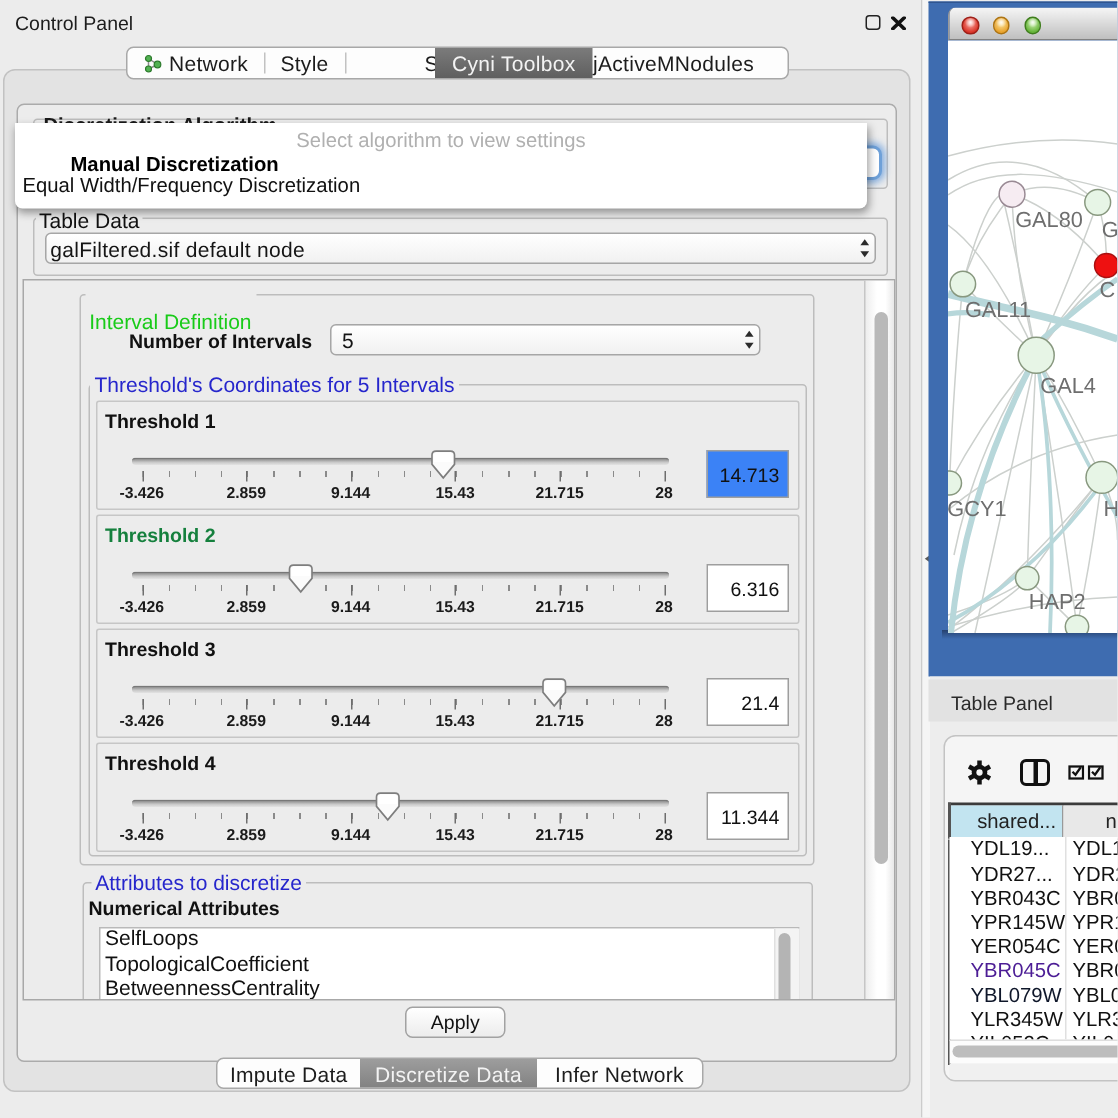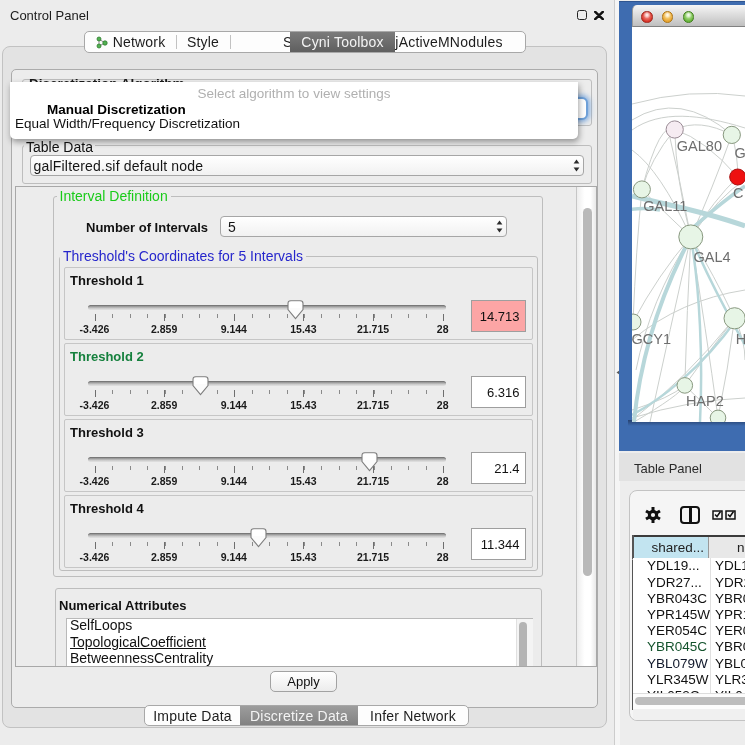--- a/index.html
+++ b/index.html
@@ -44,21 +44,21 @@
 <svg class="a" style="left:573px;top:159.0px;" width="7" height="13" viewBox="0 0 7 13">
 <path d="M3.5 0.5 L6.4 4.5 L0.6 4.5 Z" fill="#2b2b2b"></path>
     <path d="M3.5 12.5 L6.4 8.5 L0.6 8.5 Z" fill="#2b2b2b"></path>
   </svg>
 <div class="a" style="left:10px;top:82px;width:568px;height:57px;background:#fff;border-radius:0 0 5px 5px;box-shadow:1px 3px 6px rgba(0,0,0,.38);"></div>
 <div class="a" style="left:10px;top:86px;width:568px;text-align:center;font-size:13.5px;color:#b0b0b0;">Select algorithm to view settings</div>
 <div class="a" style="left:15px;top:101.5px;font-size:13.5px;font-weight:bold;color:#000;margin-left:32px;">Manual Discretization</div>
 <div class="a" style="left:15px;top:115.5px;font-size:13.5px;color:#111;">Equal Width/Frequency Discretization</div>
 <div class="a" style="left:14.5px;top:185.5px;width:582px;height:481px;background:#ececec;border:1px solid #a8a8a8;overflow:hidden;" id="scrollp">
 <div class="a" style="left:37.5px;top:9.5px;width:490px;height:381px;border:1px solid #bdbdbd;border-radius:3px;"></div>
-    <div class="a" style="left:41.0px;top:1.5px;background:#ececec;padding:0 3px;font-size:14px;color:#19cb19;">Interval Definition</div>
+    <div class="a" style="left:41.0px;top:1.5px;background:#ececec;padding:18px 3px;font-size:14px;color:#19cb19;">Interval Definition</div>
 <div class="a" style="left:70.5px;top:33.5px;font-size:13px;font-weight:bold;color:#111;">Number of Intervals</div>
 <div class="a" style="left:204.5px;top:29.5px;width:287px;height:21px;background:linear-gradient(#ffffff,#f1f1f1);border:1px solid #a6a6a6;border-radius:4px;"></div>
     <div class="a" style="left:212.5px;top:29.5px;height:21px;display:flex;align-items:center;font-size:14px;color:#151515;letter-spacing:.2px;">5</div>
     <svg class="a" style="left:480.5px;top:33.5px;" width="7" height="13" viewBox="0 0 7 13">
 <path d="M3.5 0.5 L6.4 4.5 L0.6 4.5 Z" fill="#2b2b2b"></path>
       <path d="M3.5 12.5 L6.4 8.5 L0.6 8.5 Z" fill="#2b2b2b"></path>
     </svg>
 <div class="a" style="left:43.5px;top:69.5px;width:479px;height:315px;border:1px solid #bdbdbd;border-radius:3px;"></div>
     <div class="a" style="left:44.5px;top:61.5px;background:#ececec;padding:0 3px;font-size:14px;color:#2626cc;">Threshold's Coordinates for 5 Intervals</div>
 <div class="a" style="left:48.5px;top:80.5px;width:469px;height:72.5px;border:1px solid #c6c6c6;border-radius:2px;background:#ececec;"></div>
@@ -74,21 +74,21 @@
 <div class="a" style="left:49.0px;top:136.5px;width:60px;text-align:center;font-size:10.5px;font-weight:bold;color:#1a1a1a;">-3.426</div>
 <div class="a" style="left:118.63999999999999px;top:136.5px;width:60px;text-align:center;font-size:10.5px;font-weight:bold;color:#1a1a1a;">2.859</div>
 <div class="a" style="left:188.28px;top:136.5px;width:60px;text-align:center;font-size:10.5px;font-weight:bold;color:#1a1a1a;">9.144</div>
 <div class="a" style="left:257.92px;top:136.5px;width:60px;text-align:center;font-size:10.5px;font-weight:bold;color:#1a1a1a;">15.43</div>
 <div class="a" style="left:327.56px;top:136.5px;width:60px;text-align:center;font-size:10.5px;font-weight:bold;color:#1a1a1a;">21.715</div>
 <div class="a" style="left:397.2px;top:136.5px;width:60px;text-align:center;font-size:10.5px;font-weight:bold;color:#1a1a1a;">28</div>
 <svg class="a" style="left:271.5px;top:113.5px;" width="17" height="20" viewBox="0 0 17 20">
 <path d="M1 3.4 Q1 .7 3.7 .7 L13.3 .7 Q16 .7 16 3.4 L16 9.6 L8.5 18.6 L1 9.6 Z" fill="#fbfbfb" stroke="#7e7e7e" stroke-width="1.1"></path>
 <path d="M2.2 4 Q2.2 1.8 4.4 1.8 L12.6 1.8 Q14.8 1.8 14.8 4 L14.8 8 L2.2 8 Z" fill="#ffffff"></path>
     </svg>
-<div class="a" style="left:455.0px;top:113.5px;width:55px;height:32px;background:#fca5a5;border:1px solid #9e9e9e;font-size:13px;color:#111;display:flex;align-items:center;justify-content:flex-end;padding-right:5px;">14.713</div>
+<div class="a" style="left:455.0px;top:113.5px;width:55px;height:32px;background:#3b82f6;border:1px solid #9e9e9e;font-size:13px;color:#111;display:flex;align-items:center;justify-content:flex-end;padding-right:5px;">14.713</div>
 <div class="a" style="left:48.5px;top:156.5px;width:469px;height:72.5px;border:1px solid #c6c6c6;border-radius:2px;background:#ececec;"></div>
 <div class="a" style="left:54.5px;top:162.5px;font-size:13px;font-weight:bold;color:#15803d;">Threshold 2</div>
 <div class="a" style="left:72.5px;top:194.5px;width:358px;height:5px;border-radius:2.5px;background:linear-gradient(#8e8e8e,#c9c9c9 55%,#e3e3e3);border-top:1px solid #787878;"></div>
 <div class="a" style="left:79.0px;top:203.5px;width:350px;height:3.5px;background:repeating-linear-gradient(90deg,#8a8a8a 0,#8a8a8a 1px,transparent 1px,transparent 17.41px);"></div>
 <div class="a" style="left:79.0px;top:203.0px;width:1px;height:7px;background:#6e6e6e;"></div>
 <div class="a" style="left:148.64px;top:203.0px;width:1px;height:7px;background:#6e6e6e;"></div>
 <div class="a" style="left:218.28px;top:203.0px;width:1px;height:7px;background:#6e6e6e;"></div>
 <div class="a" style="left:287.92px;top:203.0px;width:1px;height:7px;background:#6e6e6e;"></div>
 <div class="a" style="left:357.56px;top:203.0px;width:1px;height:7px;background:#6e6e6e;"></div>
 <div class="a" style="left:427.2px;top:203.0px;width:1px;height:7px;background:#6e6e6e;"></div>
@@ -139,24 +139,25 @@
 <div class="a" style="left:188.28px;top:364.5px;width:60px;text-align:center;font-size:10.5px;font-weight:bold;color:#1a1a1a;">9.144</div>
 <div class="a" style="left:257.92px;top:364.5px;width:60px;text-align:center;font-size:10.5px;font-weight:bold;color:#1a1a1a;">15.43</div>
 <div class="a" style="left:327.56px;top:364.5px;width:60px;text-align:center;font-size:10.5px;font-weight:bold;color:#1a1a1a;">21.715</div>
 <div class="a" style="left:397.2px;top:364.5px;width:60px;text-align:center;font-size:10.5px;font-weight:bold;color:#1a1a1a;">28</div>
 <svg class="a" style="left:234.3px;top:341.5px;" width="17" height="20" viewBox="0 0 17 20">
 <path d="M1 3.4 Q1 .7 3.7 .7 L13.3 .7 Q16 .7 16 3.4 L16 9.6 L8.5 18.6 L1 9.6 Z" fill="#fbfbfb" stroke="#7e7e7e" stroke-width="1.1"></path>
 <path d="M2.2 4 Q2.2 1.8 4.4 1.8 L12.6 1.8 Q14.8 1.8 14.8 4 L14.8 8 L2.2 8 Z" fill="#ffffff"></path>
     </svg>
 <div class="a" style="left:455.0px;top:341.5px;width:55px;height:32px;background:#fff;border:1px solid #9e9e9e;font-size:13px;color:#111;display:flex;align-items:center;justify-content:flex-end;padding-right:5px;">11.344</div>
 <div class="a" style="left:39.5px;top:401.5px;width:487px;height:110px;border:1px solid #bdbdbd;border-radius:3px;"></div>
+    <div class="a" style="left:45.0px;top:393.5px;background:#ececec;padding:0 3px;font-size:14px;color:#2626cc;">Attributes to discretize</div>
 <div class="a" style="left:43.5px;top:411.0px;font-size:13px;font-weight:bold;color:#111;">Numerical Attributes</div>
 <div class="a" style="left:50.5px;top:431.5px;width:467px;height:60px;background:#fff;border:1px solid #b9b9b9;"></div>
 <div class="a" style="left:54.5px;top:430.5px;font-size:14px;color:#111;">SelfLoops</div>
-<div class="a" style="left:54.5px;top:447.1px;font-size:14px;color:#111;text-decoration:underline;">TopologicalCoefficient</div>
+<div class="a" style="left:54.5px;top:447.1px;font-size:14px;color:#111;">TopologicalCoefficient</div>
 <div class="a" style="left:54.5px;top:463.70000000000005px;font-size:14px;color:#111;">BetweennessCentrality</div>
 <div class="a" style="left:500.0px;top:432.5px;width:17px;height:47px;background:#f4f4f4;border-left:1px solid #e0e0e0;"></div>
 <div class="a" style="left:503.5px;top:435.0px;width:8px;height:60px;background:#b4b4b4;border-radius:4px;"></div>
 <div class="a" style="left:560.5px;top:0;width:20px;height:480px;background:linear-gradient(90deg,#ededed,#ffffff 40%,#ffffff 70%,#e8e8e8);border-left:1px solid #c6c6c6;"></div>
 <div class="a" style="left:567.0px;top:21.5px;width:9px;height:368px;background:#b9b9b9;border-radius:5px;"></div>
 </div>
 <div class="a" style="left:270px;top:671px;width:67px;height:21px;background:linear-gradient(#ffffff,#ececec);border:1px solid #a2a2a2;border-radius:5px;font-size:13px;color:#111;display:flex;align-items:center;justify-content:center;">Apply</div>
 <div class="a" style="left:144px;top:705px;width:325px;height:21px;background:#fdfdfd;border:1px solid #a8a8a8;border-radius:5px;overflow:hidden;z-index:5;"></div>
 <div class="a" style="left:145px;top:706px;width:95px;height:19px;color:#1c1c1c;font-size:14px;display:flex;align-items:center;justify-content:center;letter-spacing:.2px;z-index:6;">Impute Data</div>
 <div class="a" style="left:240px;top:706px;width:118px;height:19px;background:linear-gradient(#9d9d9d,#828282);color:#f3f3f3;font-size:14px;display:flex;align-items:center;justify-content:center;letter-spacing:.2px;z-index:6;">Discretize Data</div>
@@ -274,21 +275,21 @@
 <div class="a" style="left:17px;top:67.3px;font-size:13.5px;color:#111;">YDL19...</div>
 <div class="a" style="left:85px;top:67.3px;font-size:13.5px;color:#111;">YDL1</div>
 <div class="a" style="left:17px;top:83.5px;font-size:13.5px;color:#111;">YDR27...</div>
 <div class="a" style="left:85px;top:83.5px;font-size:13.5px;color:#111;">YDR2</div>
 <div class="a" style="left:17px;top:99.69999999999999px;font-size:13.5px;color:#111;">YBR043C</div>
 <div class="a" style="left:85px;top:99.69999999999999px;font-size:13.5px;color:#111;">YBR0</div>
 <div class="a" style="left:17px;top:115.89999999999999px;font-size:13.5px;color:#111;">YPR145W</div>
 <div class="a" style="left:85px;top:115.89999999999999px;font-size:13.5px;color:#111;">YPR1</div>
 <div class="a" style="left:17px;top:132.1px;font-size:13.5px;color:#111;">YER054C</div>
 <div class="a" style="left:85px;top:132.1px;font-size:13.5px;color:#111;">YER0</div>
-<div class="a" style="left:17px;top:148.3px;font-size:13.5px;color:#14532d;">YBR045C</div>
+<div class="a" style="left:17px;top:148.3px;font-size:13.5px;color:#4c1d95;">YBR045C</div>
 <div class="a" style="left:85px;top:148.3px;font-size:13.5px;color:#111;">YBR0</div>
 <div class="a" style="left:17px;top:164.5px;font-size:13.5px;color:#0f172a;">YBL079W</div>
 <div class="a" style="left:85px;top:164.5px;font-size:13.5px;color:#111;">YBL0</div>
 <div class="a" style="left:17px;top:180.7px;font-size:13.5px;color:#111;">YLR345W</div>
 <div class="a" style="left:85px;top:180.7px;font-size:13.5px;color:#111;">YLR3</div>
 <div class="a" style="left:17px;top:196.89999999999998px;font-size:13.5px;color:#111;">YIL052C</div>
 <div class="a" style="left:85px;top:196.89999999999998px;font-size:13.5px;color:#111;">YIL0</div>
 <div class="a" style="left:2.5px;top:202px;width:123px;height:16px;background:#fcfcfc;border-top:1px solid #ddd;"></div>
 <div class="a" style="left:5px;top:205.5px;width:121px;height:8px;background:#bdbdbd;border-radius:4px;"></div>
 <div class="a" style="left:2.5px;top:218px;width:123px;height:13px;background:#f0f0f0;"></div>

